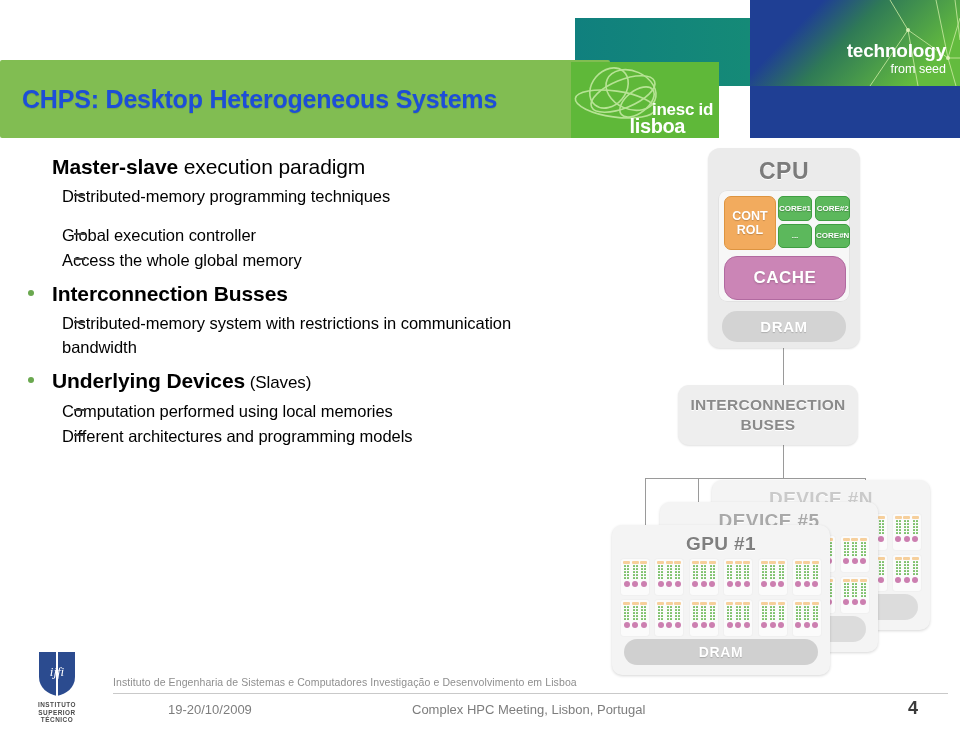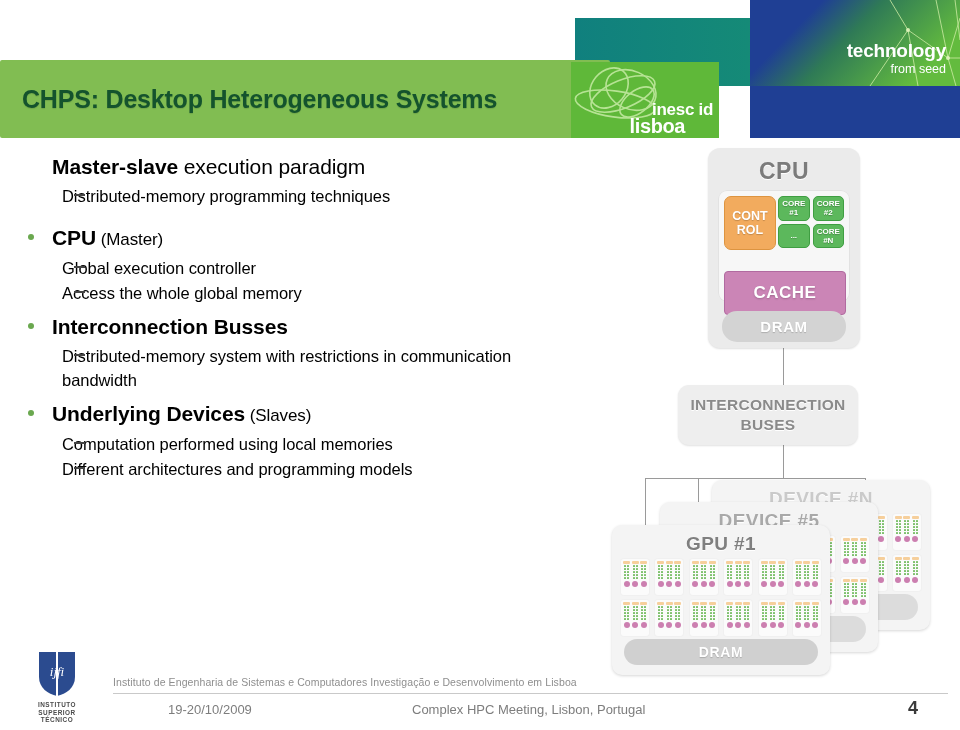--- a/index.html
+++ b/index.html
@@ -33,21 +33,21 @@
   .hdr-tech .t1{font-size:19px;font-weight:bold;line-height:21px;letter-spacing:-0.2px;}
   .hdr-tech .t2{font-size:12.5px;font-weight:normal;line-height:16px;}
 
   .title-bar{
     position:absolute;left:0px;top:60px;width:610px;height:78px;
     background:#81bd52;border-radius:2px;
   }
   .title-text{
     position:absolute;left:22px;top:73px;width:560px;height:52px;
     display:flex;align-items:center;
-    color:#14532d;font-size:25px;font-weight:bold;letter-spacing:-0.2px;
+    color:#1d4ed8;font-size:25px;font-weight:bold;letter-spacing:-0.2px;
     text-shadow:0 1px 1px rgba(0,0,0,.12);
   }
 
   .inesc-box{
     position:absolute;left:571px;top:62px;width:148px;height:76px;
     background:#5fb839;overflow:hidden;
   }
   .inesc-swirl{position:absolute;left:-6px;top:-2px;}
   .inesc-words{
     position:absolute;right:6px;bottom:2px;text-align:right;color:#fff;line-height:1;
@@ -106,26 +106,26 @@
     display:flex;flex-direction:column;align-items:center;justify-content:center;
     text-shadow:0 1px 1px rgba(0,0,0,.2);
   }
   .core-grid{
     position:absolute;left:60px;top:6px;width:66px;height:52px;
     display:grid;grid-template-columns:1fr 1fr;grid-template-rows:1fr 1fr;gap:3px;
   }
   .core{
     background:#5cb85c;border:1.4px solid #3f9e42;border-radius:5px;
     color:#fff;font-size:8px;font-weight:bold;line-height:9px;
-    display:flex;flex-direction:column;align-items:center;justify-content:center;
+    display:flex;flex-direction:row;align-items:center;justify-content:center;
     text-shadow:0 1px 1px rgba(0,0,0,.25);text-align:center;
   }
   .cache{
-    position:absolute;left:6px;top:81px;width:120px;height:42px;
-    background:#cb85b6;border:1.4px solid #b16aa0;border-radius:4px;
+    position:absolute;left:6px;top:66px;width:120px;height:42px;
+    background:#cb85b6;border:1.4px solid #b16aa0;border-radius:13px;
     color:#fff;font-size:17px;font-weight:bold;
     display:flex;align-items:center;justify-content:center;
     text-shadow:0 1px 2px rgba(0,0,0,.22);letter-spacing:0.5px;
   }
   .cpu-dram{
     position:absolute;left:14px;top:163px;width:124px;height:31px;
     background:#d3d3d3;border-radius:15px;
     color:#fff;font-size:15px;font-weight:bold;
     display:flex;align-items:center;justify-content:center;
     text-shadow:0 1px 1px rgba(0,0,0,.18);letter-spacing:0.6px;
@@ -294,24 +294,20 @@
   <div class="lvl1">
     <div class="txt"><b>Master-slave</b><span> execution paradigm</span></div>
   </div>
   <div class="lvl2">
     <span class="dash"></span>
     <div class="txt">Distributed-memory programming techniques</div>
   </div>
 
   <div class="gap-sm"></div>
 
-  <div class="lvl1">
-    <span class="dot"></span>
-    <div class="txt"><b>CPU</b><span class="sm"> (Master)</span></div>
-  </div>
   <div class="lvl2">
     <span class="dash"></span>
     <div class="txt">Global execution controller</div>
   </div>
   <div class="lvl2">
     <span class="dash"></span>
     <div class="txt">Access the whole global memory</div>
   </div>
 
   <div class="gap-xs"></div>

